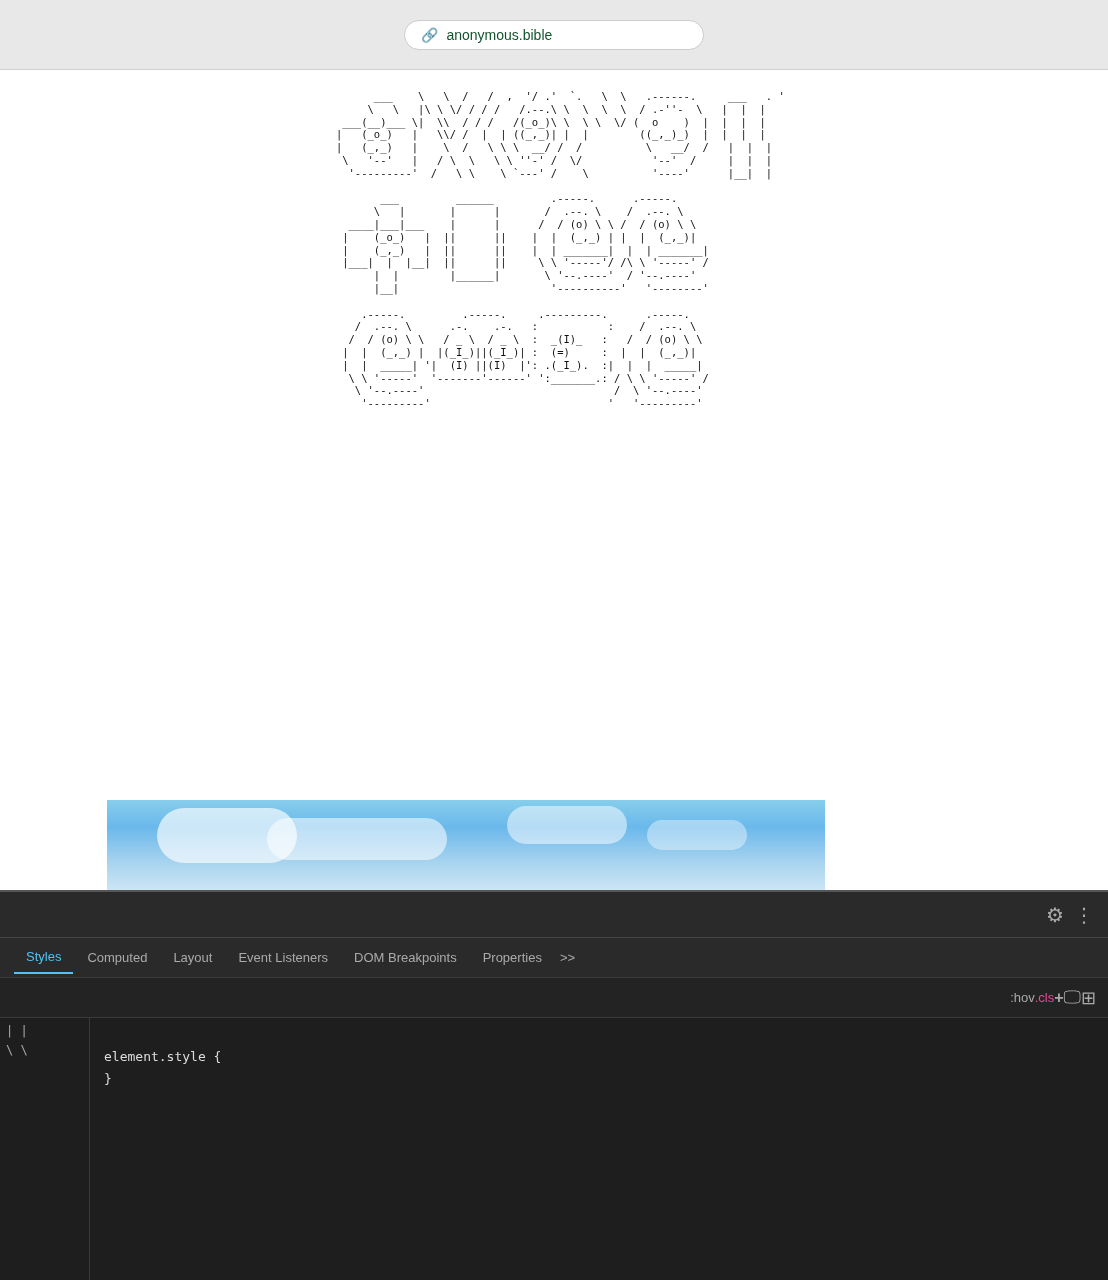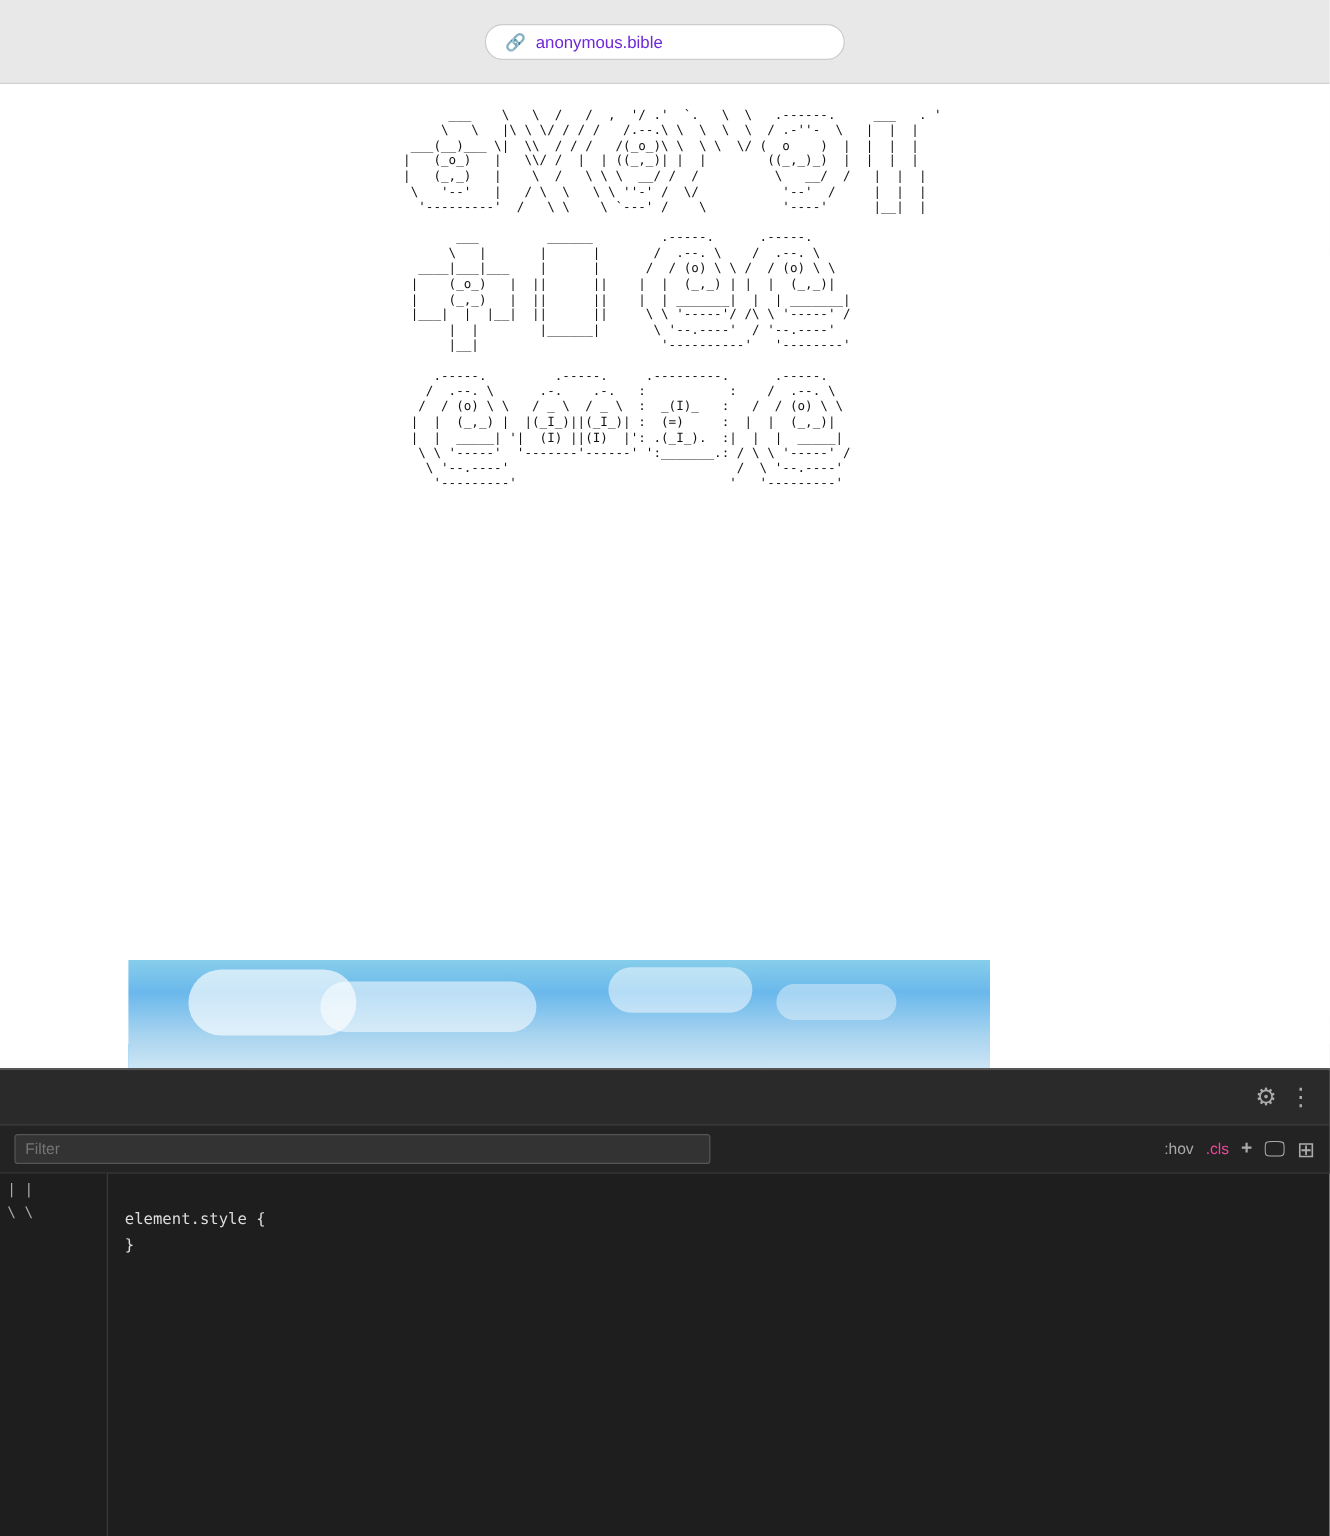--- a/index.html
+++ b/index.html
@@ -28,21 +28,21 @@
       border-radius: 20px;
       padding: 6px 16px;
       border: 1px solid #ccc;
       min-width: 300px;
     }
     .address-bar-icon {
       color: #888;
       font-size: 14px;
     }
     .address-bar-text {
-      color: #6d28d9;
+      color: #14532d;
       font-size: 14px;
     }
 
     
     .webpage {
       background: white;
       height: 870px;
       display: flex;
       align-items: flex-start;
       justify-content: center;
@@ -190,24 +190,32 @@
   <div style="position:absolute;top:20px;left:540px;width:100px;height:30px;background:rgba(255,255,255,0.4);border-radius:40px;"></div>
 </div>
 
 <div class="devtools" style="position:absolute;top:890px;left:0;width:1108px;height:390px;background:#1e1e1e;z-index:10;">
 
   <div style="background:#2a2a2a;height:46px;display:flex;align-items:center;justify-content:flex-end;padding:0 14px;gap:10px;border-bottom:1px solid #444;">
     <span style="color:#aaa;font-size:20px;cursor:pointer;">⚙</span>
     <span style="color:#aaa;font-size:20px;cursor:pointer;">⋮</span>
   </div>
 
+  <div style="background:#2a2a2a;display:flex;align-items:center;padding:0 14px;gap:2px;border-bottom:1px solid #3a3a3a;height:40px;">
+    <div style="color:#4fc3f7;font-size:13px;padding:8px 12px;border-bottom:2px solid #4fc3f7;cursor:pointer;">Styles</div>
+    <div style="color:#aaa;font-size:13px;padding:8px 12px;cursor:pointer;">Computed</div>
+    <div style="color:#aaa;font-size:13px;padding:8px 12px;cursor:pointer;">Layout</div>
+    <div style="color:#aaa;font-size:13px;padding:8px 12px;cursor:pointer;">Event Listeners</div>
+    <div style="color:#aaa;font-size:13px;padding:8px 12px;cursor:pointer;">DOM Breakpoints</div>
+    <div style="color:#aaa;font-size:13px;padding:8px 12px;cursor:pointer;">Properties</div>
+    <div style="color:#aaa;font-size:13px;padding:8px 4px;cursor:pointer;">&gt;&gt;</div>
+  </div>
 
   <div style="display:flex;align-items:center;padding:5px 12px;gap:8px;border-bottom:1px solid #3a3a3a;background:#232323;height:40px;">
-    <input type="text" style="background: rgb(51, 51, 51); border: 1px solid rgb(85, 85, 85); border-radius: 3px; color: rgb(221, 221, 221); font-size: 13px; padding: 4px 8px; flex: 1 1 0%; max-width: 580px; outline: none;" placeholder="Filter">
-    <div style="display:flex;align-items:center;gap:10px;margin-left:auto;">
+    <div style="display:flex;align-items:center;gap:0;margin-left:auto;">
       <span style="color:#aaa;font-size:13px;">:hov</span>
       <span style="color:#ec4899;font-size:13px;">.cls</span>
       <span style="color:#aaa;font-size:16px;font-weight:bold;cursor:pointer;">+</span>
       <span style="color:#aaa;font-size:18px;cursor:pointer;">🖵</span>
       <span style="color:#aaa;font-size:18px;cursor:pointer;">⊞</span>
     </div>
   </div>
 
   <div style="display:flex;flex:1;overflow:hidden;height:calc(100% - 126px);">
 

